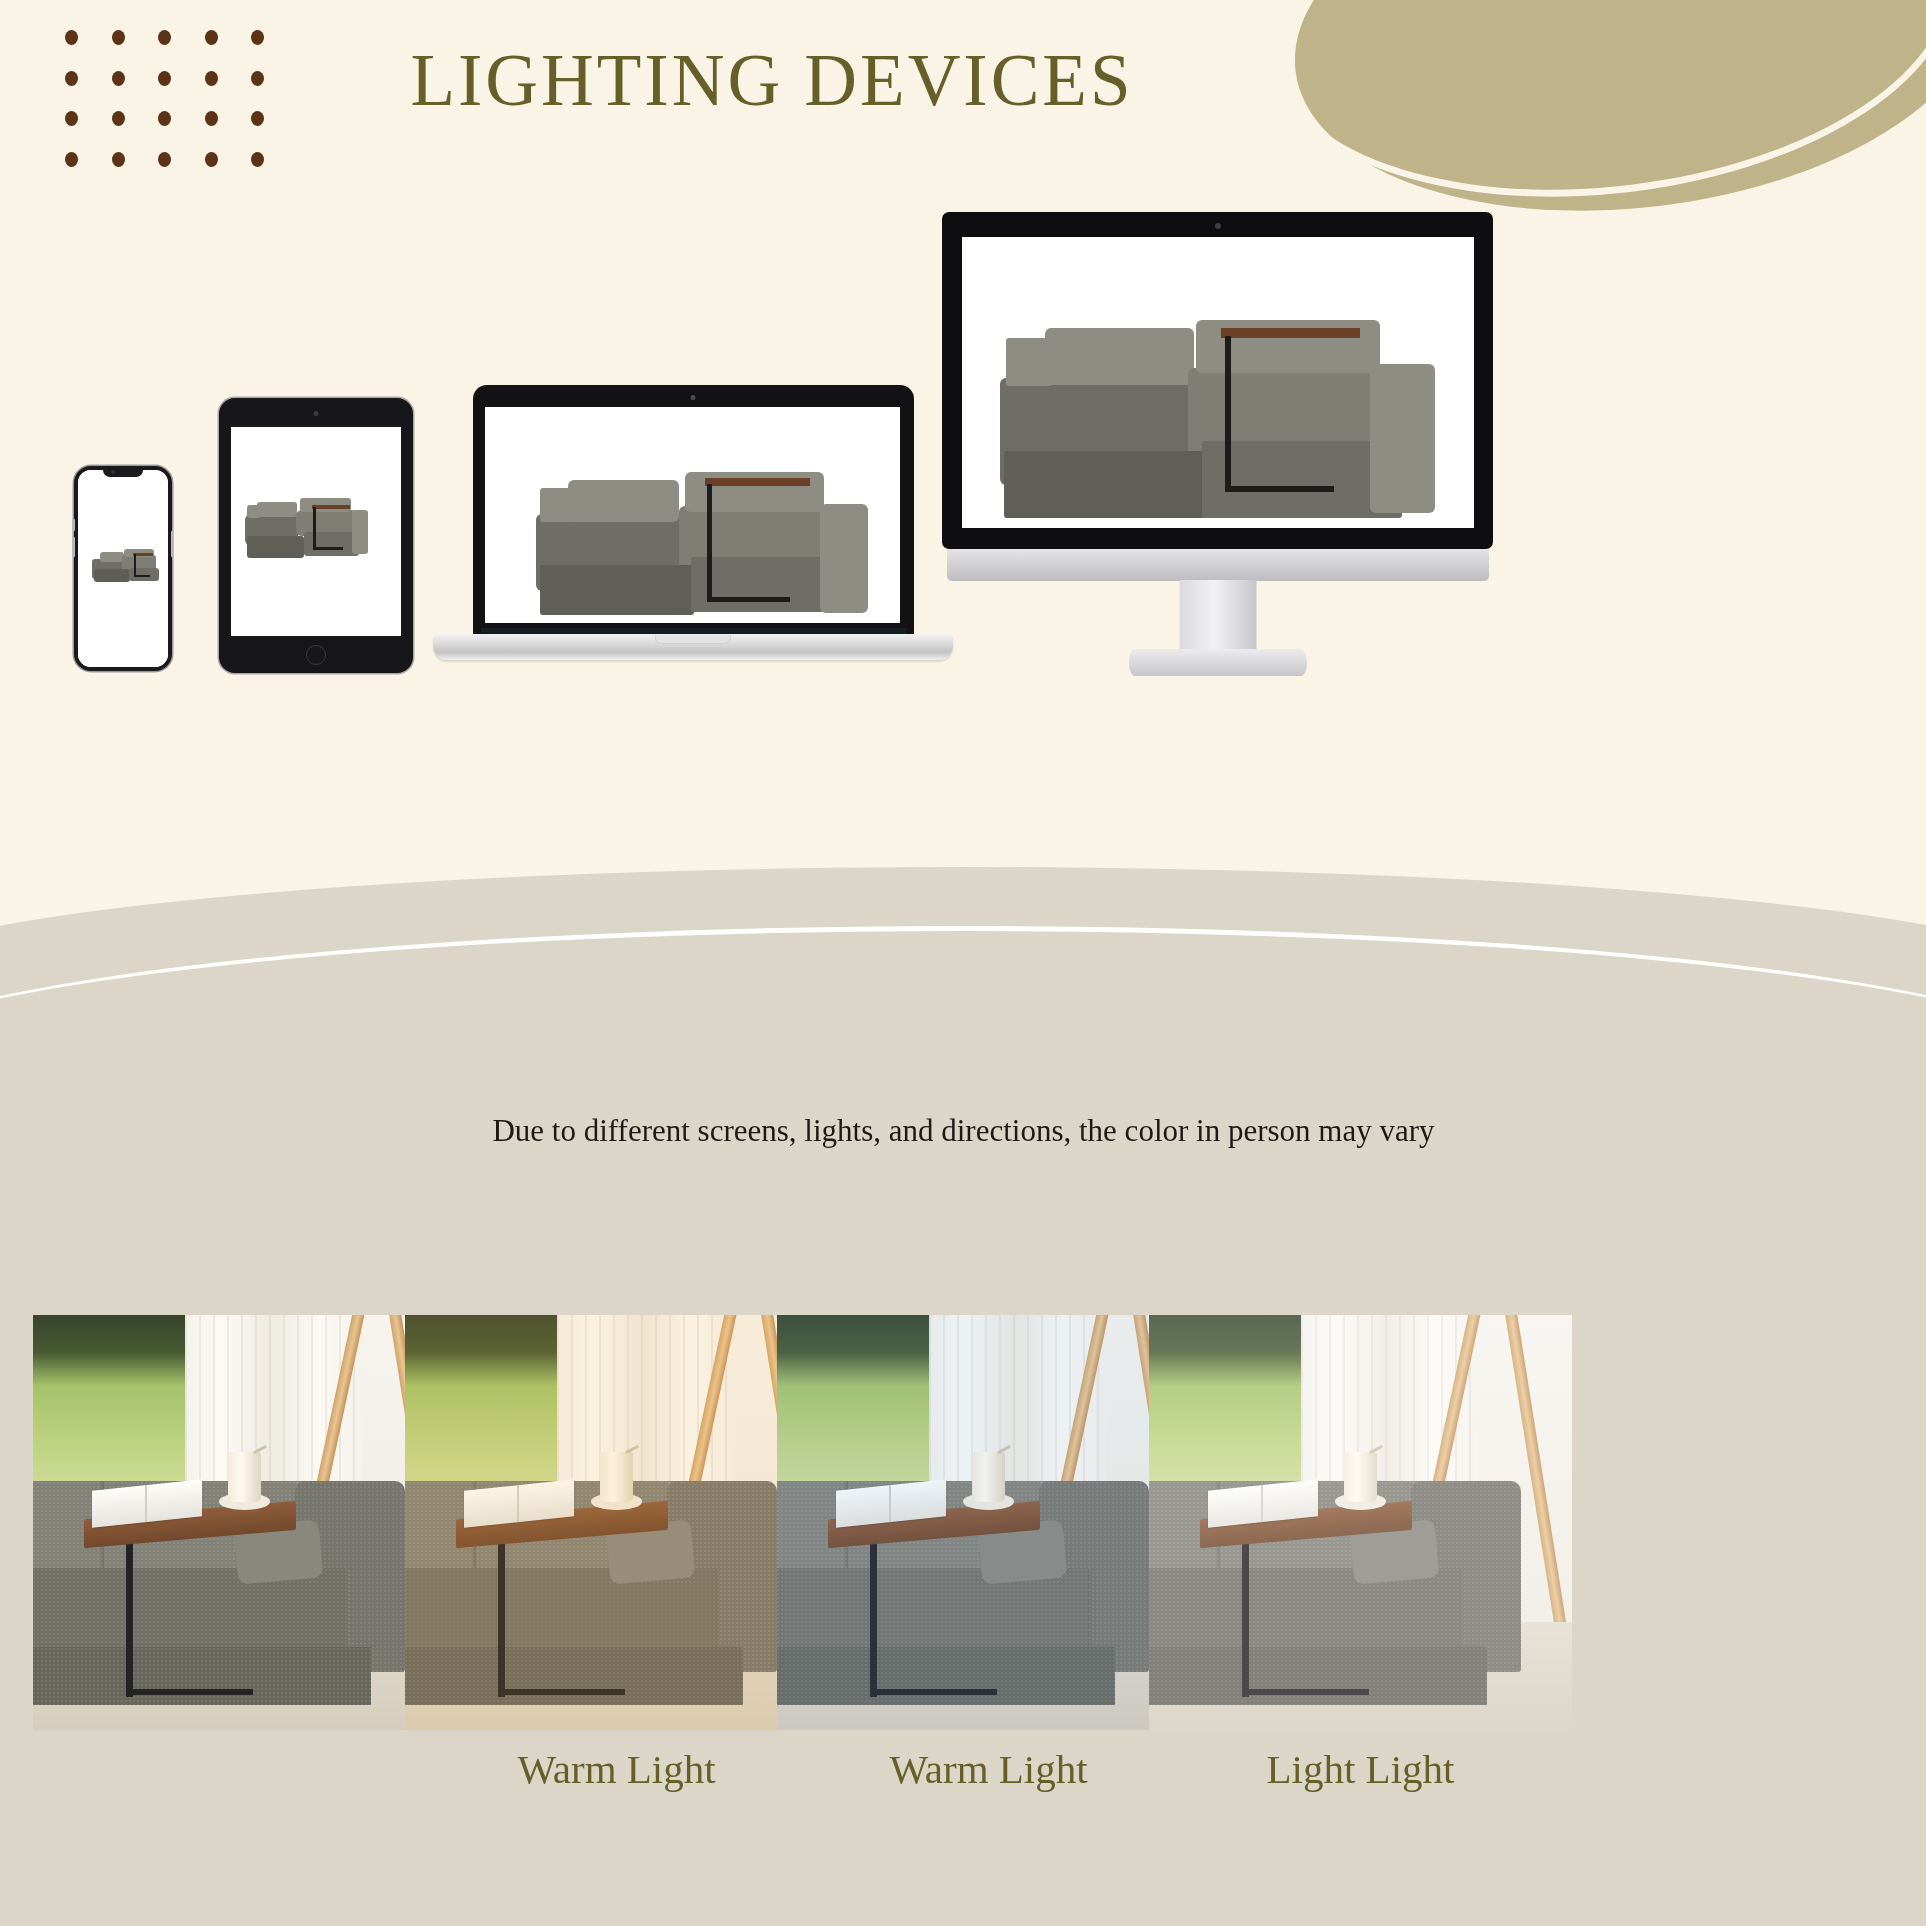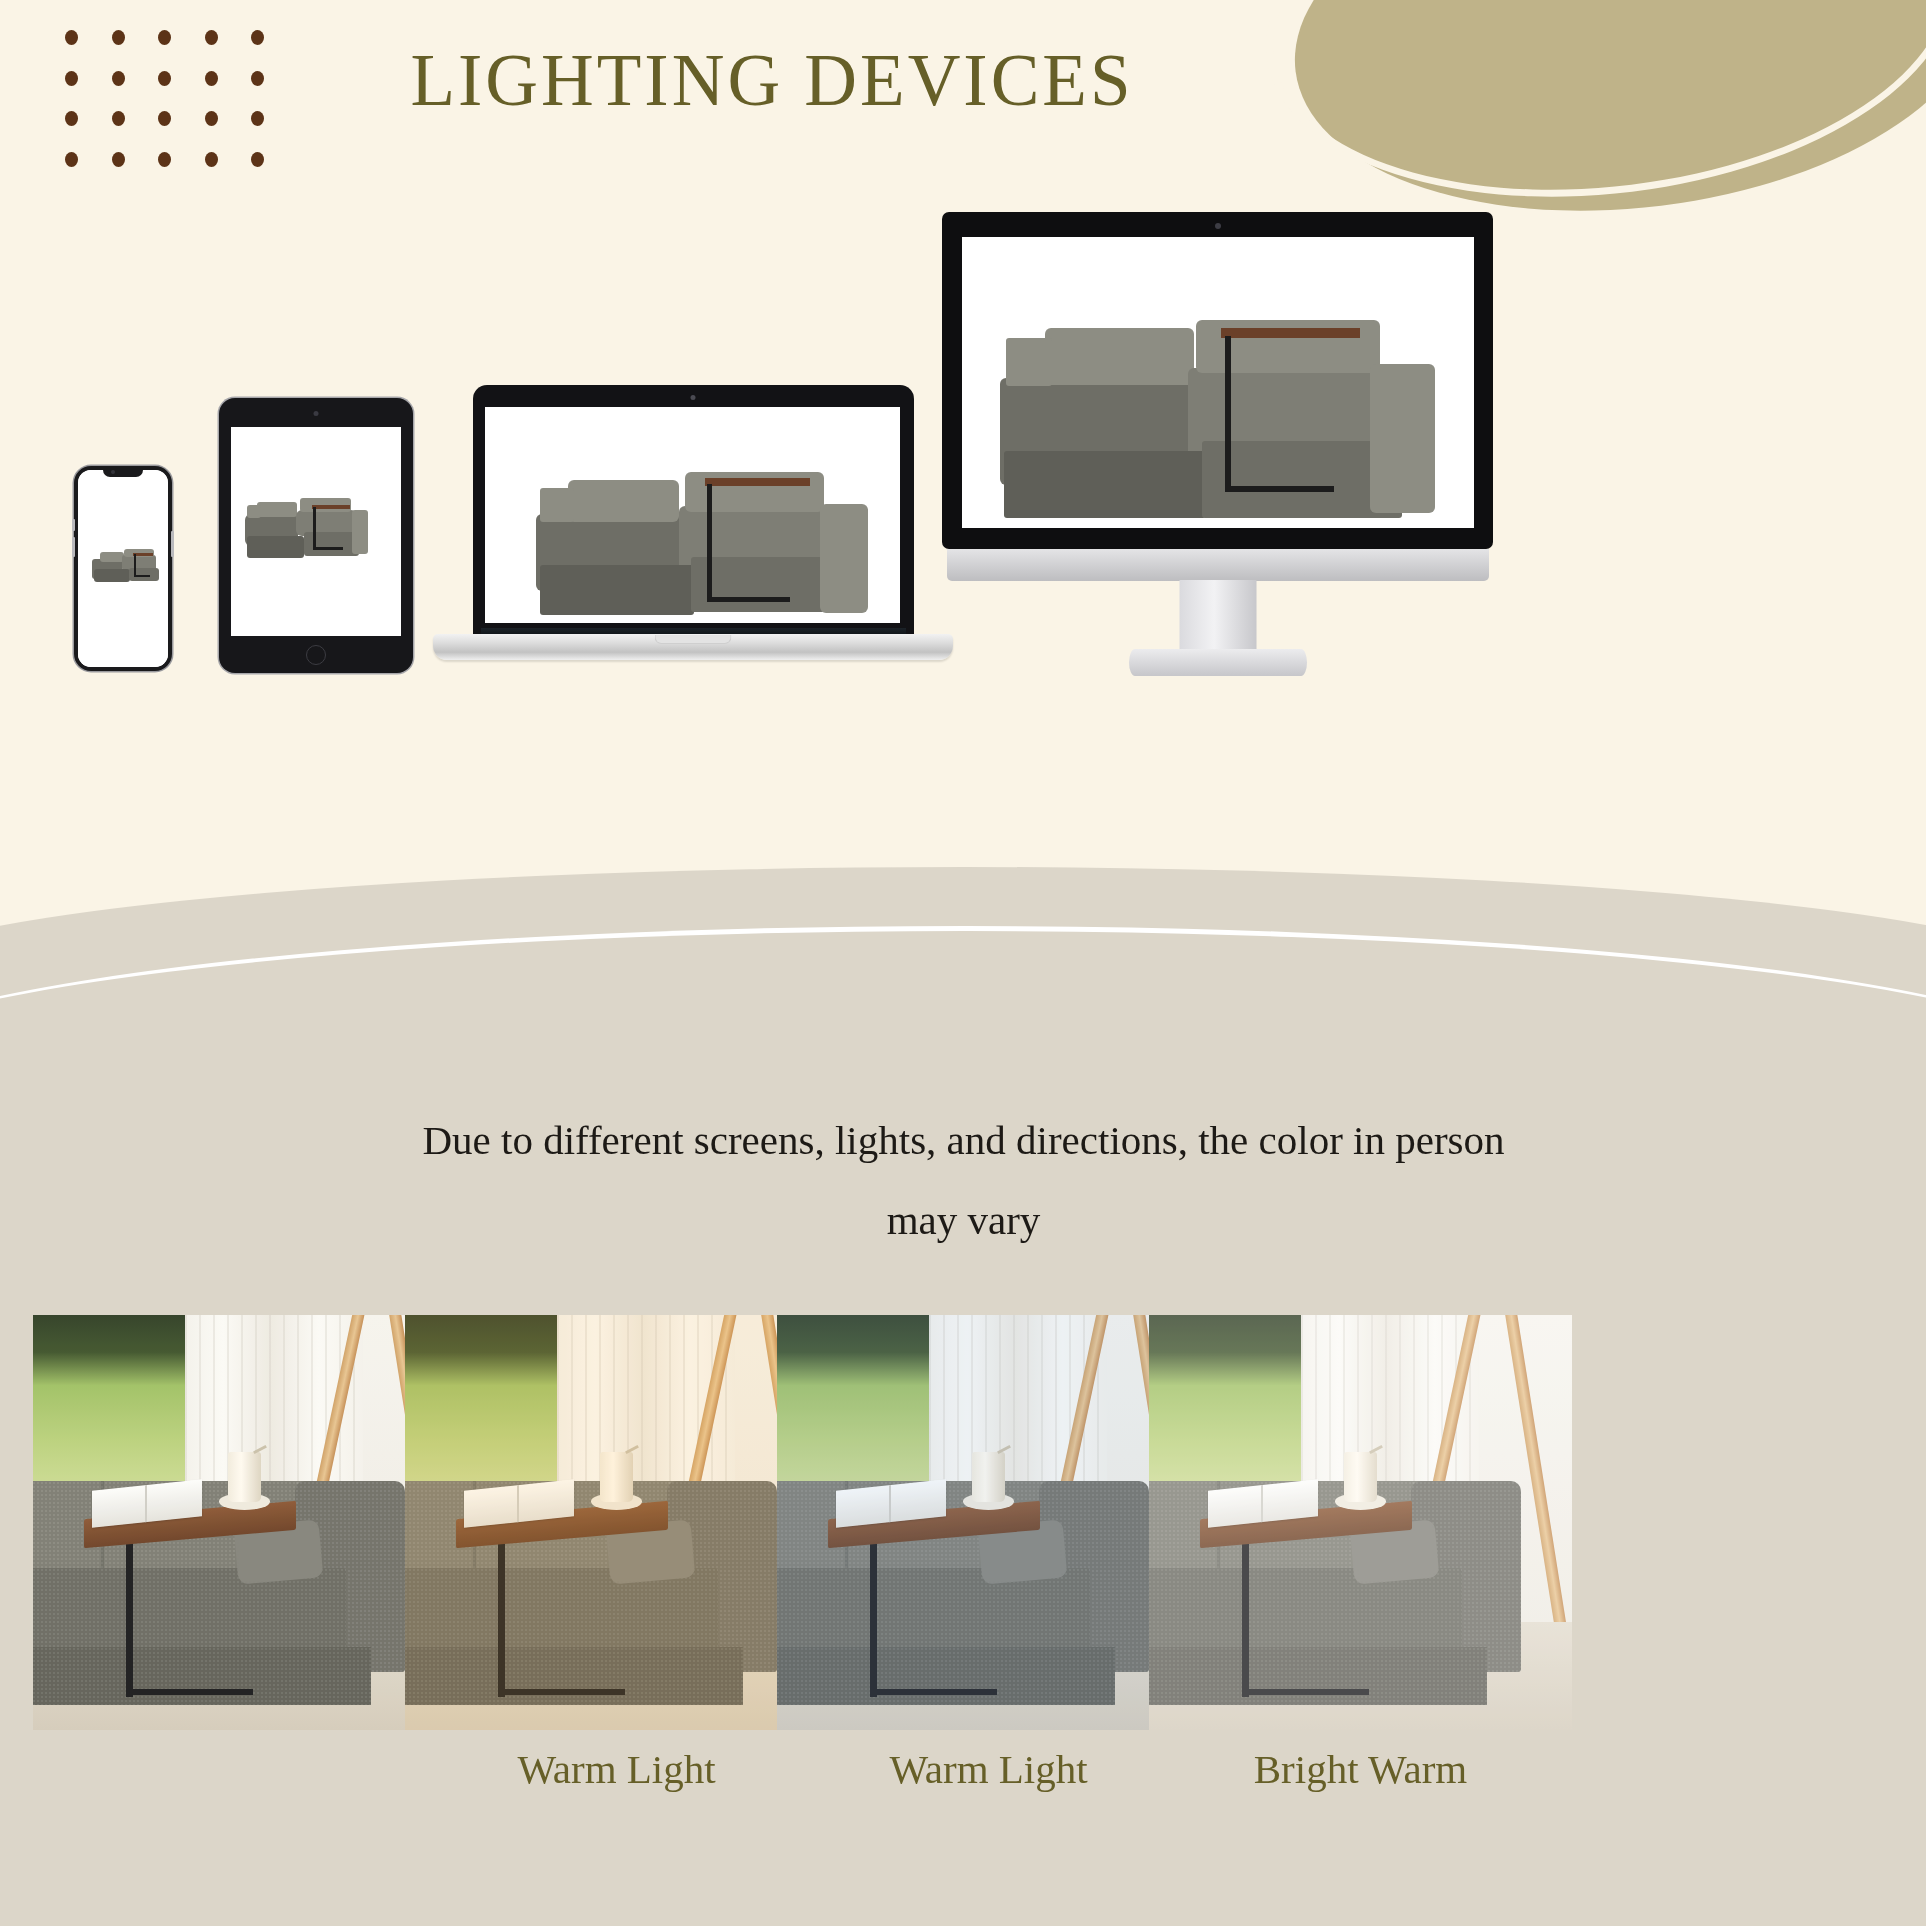--- a/index.html
+++ b/index.html
@@ -110,21 +110,21 @@
     border-top: 5px solid #ffffff; border-radius: 52% 52% 0 0 / 149px 149px 0 0;
     pointer-events: none;
   }
   #lighting-title {
     position: absolute; left: 0; top: 998px; width: 1927px; text-align: center;
     font-size: 73px; letter-spacing: 2px; color: #665f28; line-height: 1;
   }
   #lighting-desc {
     position: absolute; left: 50%; transform: translateX(-50%); top: 1101px;
     width: 1089px; text-align: center; color: #1d1a16;
-    font-size: 41px; line-height: 1.95;
+    font-size: 31px; line-height: 1.95;
     pointer-events: auto;
   }
 
   
   .photo-row { position: absolute; left: 0; top: 1315px; width: 1927px; height: 614px; pointer-events: auto; }
   .photo-card { position: absolute; top: 0; width: 423px; height: 415px; overflow: hidden; }
   .photo-label {
     position: absolute; top: 434px; width: 423px; text-align: center;
     color: #665f28; font-size: 41px; line-height: 1;
   }
@@ -439,16 +439,16 @@
           <div class="ph-tableleg"></div>
           <div class="ph-tablefoot"></div>
           <div class="ph-tabletop"></div>
           <div class="ph-book"></div>
           <div class="ph-mugsaucer"></div>
           <div class="ph-mug"></div>
           <div class="ph-spoon"></div>
           <div class="tint tint-bright"></div>
         </div>
       </div>
-      <div class="photo-label" style="left: 1149px;">Bright Warm</div>
+      <div class="photo-label" style="left: 1149px;">Light Light</div>
     </div>
 </div>
 
 
 </body></html>

